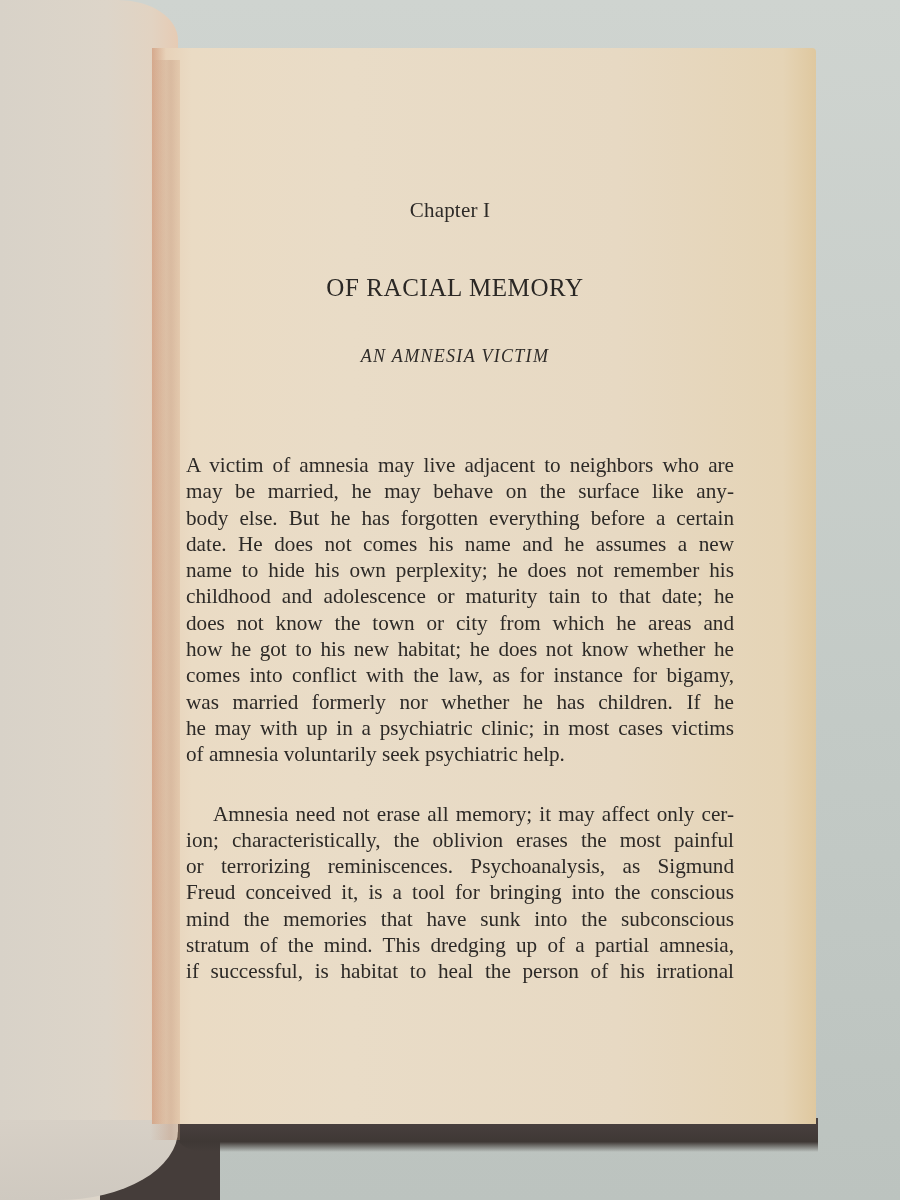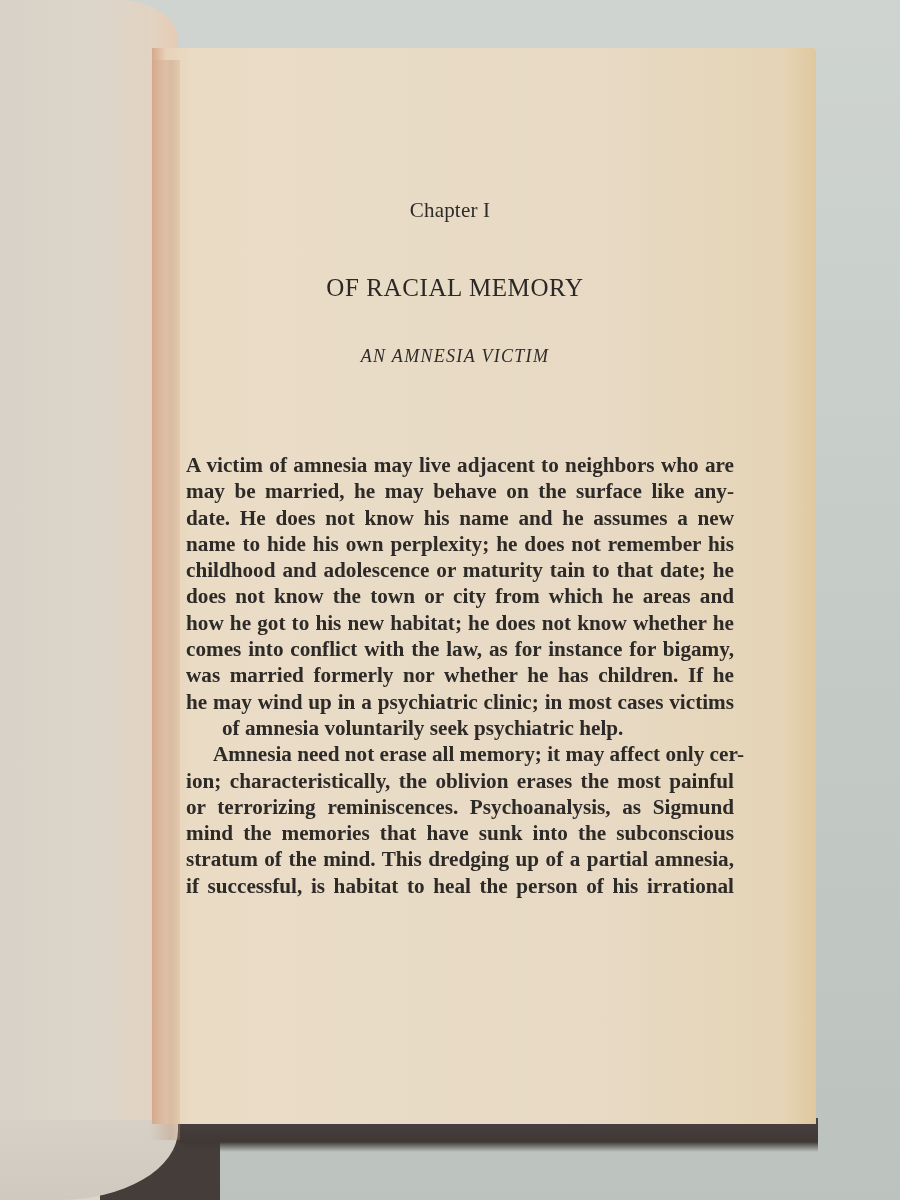--- a/index.html
+++ b/index.html
@@ -52,55 +52,57 @@
   }
   .section-title {
     position: absolute; left: 0; width: 910px; top: 346px; text-align: center;
     font-size: 18px; font-style: italic; color: #2e2b28; letter-spacing: 1.3px;
   }
   .body-text {
     position: absolute; left: 186px; top: 452px; width: 548px;
     font-size: 21.2px; line-height: 26.3px; color: #2d2a27;
   }
   .line {
-    display: block; white-space: nowrap; text-align: justify; text-align-last: justify; font-weight: bold;
+    display: block; white-space: nowrap; text-align: justify; text-align-last: justify;
   }
-  .line.last { text-align-last: left; margin-left: 36px; }
-  .line.indent { padding-left: 27px; }
+  .line.last { text-align-last: left; }
+  .line.indent { padding-left: 27px; margin-top: 33px; }
 </style>
 </head>
 <body>
 
 <div class="left-page"></div>
 <div class="left-shadow-under"></div>
 <div class="left-page-bottom"></div>
 <div class="page-drop-shadow"></div>
 
 <div class="right-page"></div>
 <div class="gutter-shadow"></div>
 
 <div class="chapter-label">Chapter I</div>
 <div class="chapter-title">OF RACIAL MEMORY</div>
 <div class="section-title">AN AMNESIA VICTIM</div>
 
 <div class="body-text">
   <div>
     <span class="line">A victim of amnesia may live adjacent to neighbors who are</span>
     <span class="line">may be married, he may behave on the surface like any-</span>
-    <span class="line">date. He does not know his name and he assumes a new</span>
+    <span class="line">body else. But he has forgotten everything before a certain</span>
+    <span class="line">date. He does not comes his name and he assumes a new</span>
     <span class="line">name to hide his own perplexity; he does not remember his</span>
     <span class="line">childhood and adolescence or maturity tain to that date; he</span>
     <span class="line">does not know the town or city from which he areas and</span>
     <span class="line">how he got to his new habitat; he does not know whether he</span>
     <span class="line">comes into conflict with the law, as for instance for bigamy,</span>
     <span class="line">was married formerly nor whether he has children. If he</span>
-    <span class="line">he may wind up in a psychiatric clinic; in most cases victims</span>
+    <span class="line">he may with up in a psychiatric clinic; in most cases victims</span>
     <span class="line last">of amnesia voluntarily seek psychiatric help.</span>
   </div>
   <div>
     <span class="line indent">Amnesia need not erase all memory; it may affect only cer-</span>
     <span class="line">ion; characteristically, the oblivion erases the most painful</span>
     <span class="line">or terrorizing reminiscences. Psychoanalysis, as Sigmund</span>
+    <span class="line">Freud conceived it, is a tool for bringing into the conscious</span>
     <span class="line">mind the memories that have sunk into the subconscious</span>
     <span class="line">stratum of the mind. This dredging up of a partial amnesia,</span>
     <span class="line">if successful, is habitat to heal the person of his irrational</span>
   </div>
 </div>
 
 </body></html>

